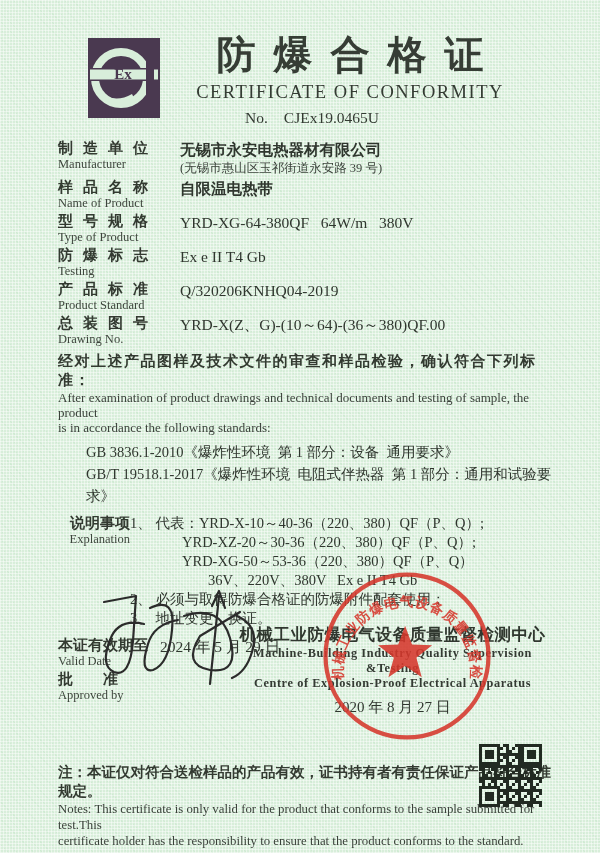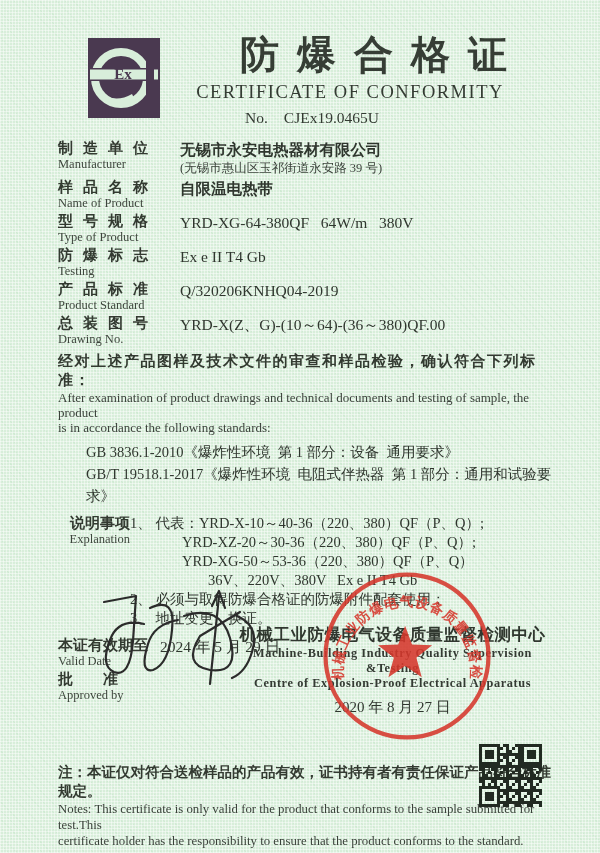--- a/index.html
+++ b/index.html
@@ -9,21 +9,21 @@
     background-color:#d8eeda;
     background-image:
       repeating-linear-gradient(0deg, rgba(255,255,255,.45) 0 1px, transparent 1px 3px),
       repeating-linear-gradient(90deg, rgba(255,255,255,.45) 0 1px, transparent 1px 3px),
       repeating-linear-gradient(45deg, rgba(150,210,160,.12) 0 1px, transparent 1px 6px);
     color:#2f362e;
   }
   [data-bind]{white-space:pre-wrap;}
   
   .logo{position:absolute;left:88px;top:38px;width:72px;height:80px;}
-  .title-cn{position:absolute;top:28px;left:175px;width:350px;text-align:right;
+  .title-cn{position:absolute;top:28px;left:175px;width:350px;text-align:center;
     font-size:39px;font-weight:bold;letter-spacing:18px;padding-left:18px;box-sizing:border-box;color:#363d35;}
   .title-en{position:absolute;top:82px;left:175px;width:350px;text-align:center;
     font-size:18.5px;letter-spacing:1.5px;color:#343b33;}
   .cert-no{position:absolute;top:109px;left:245px;font-size:15.5px;color:#333a32;}
   .cert-no .no-val{margin-left:16px;}
   
   .content{position:relative;padding:140px 44px 0 58px;box-sizing:border-box;}
   .frow{display:flex;margin-bottom:3px;}
   .flabel{width:122px;flex:0 0 122px;}
   .lcn{font-size:15px;font-weight:bold;color:#333a31;line-height:17px;}

